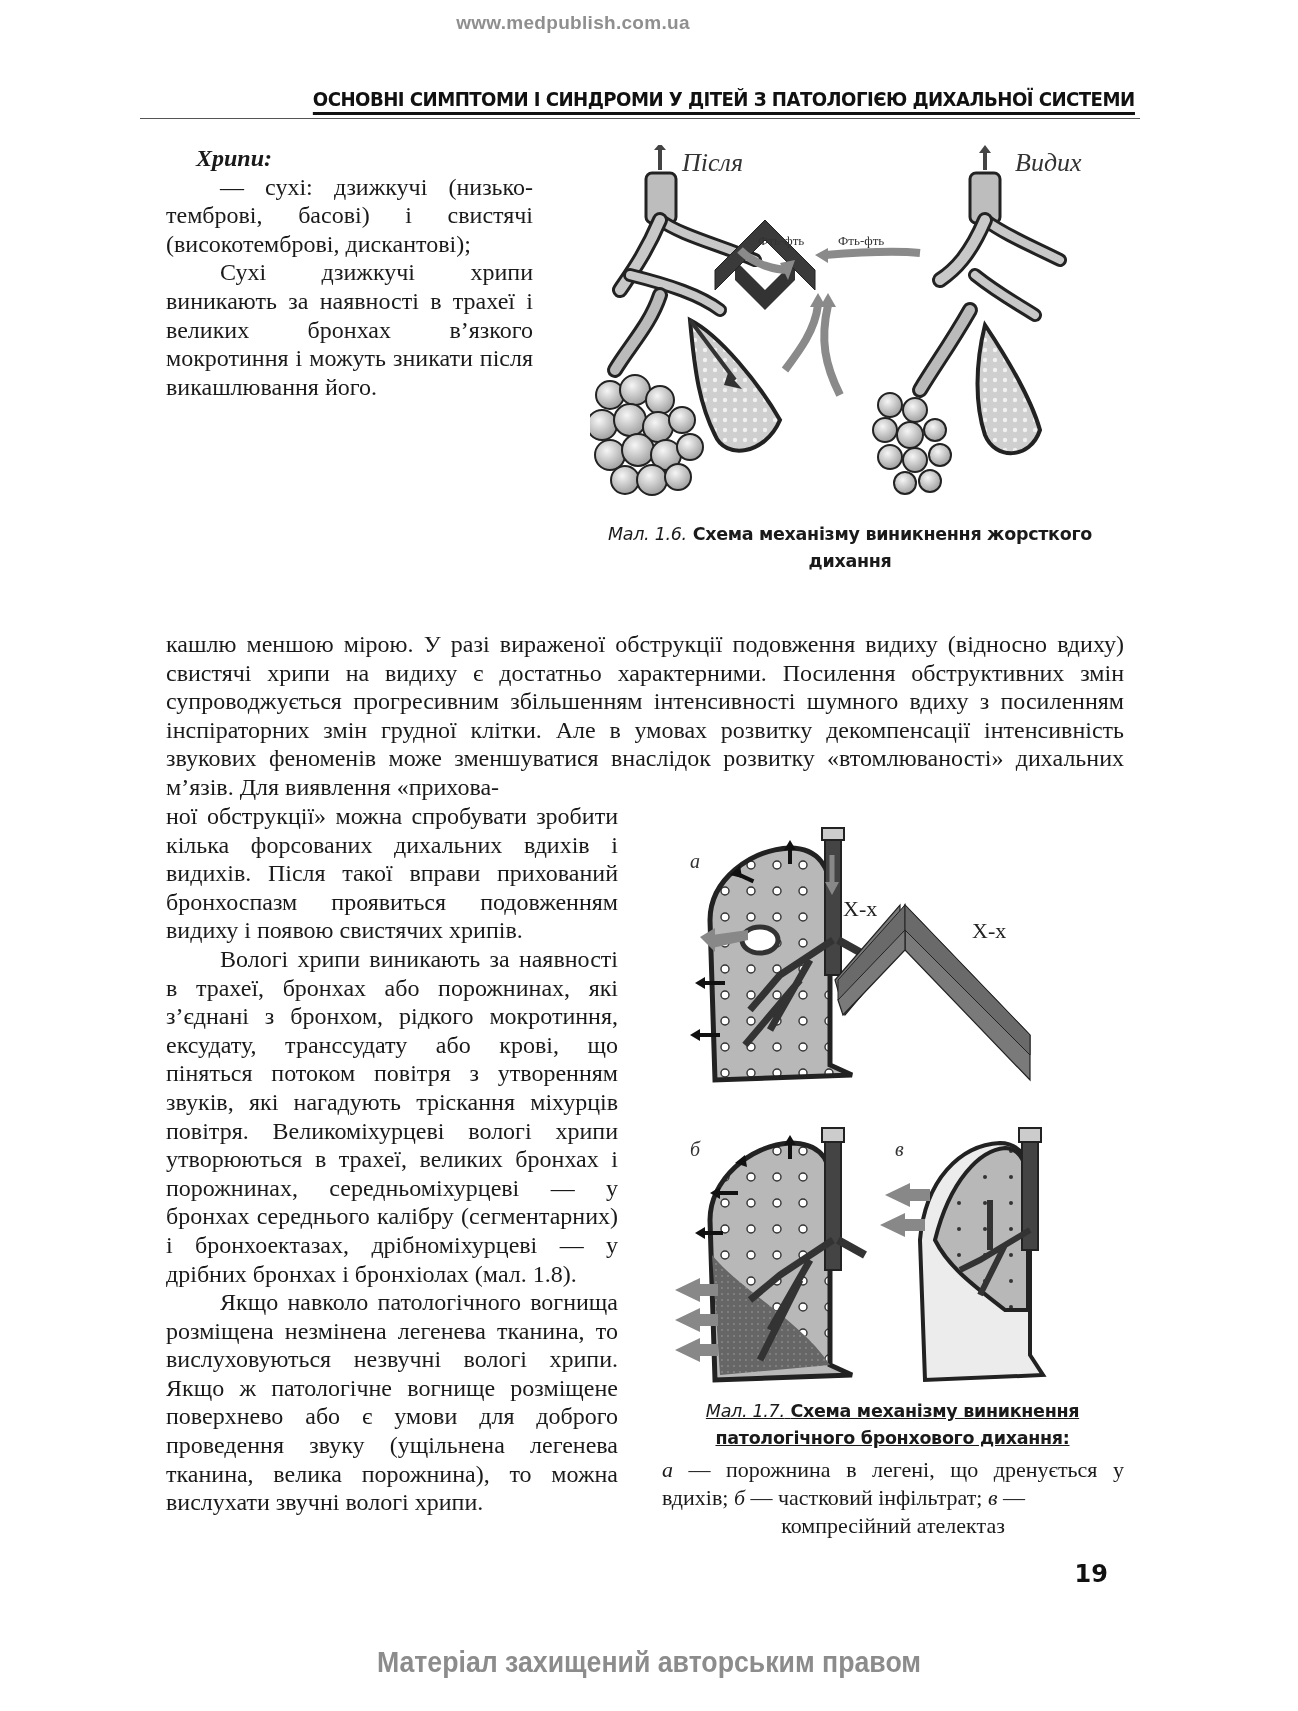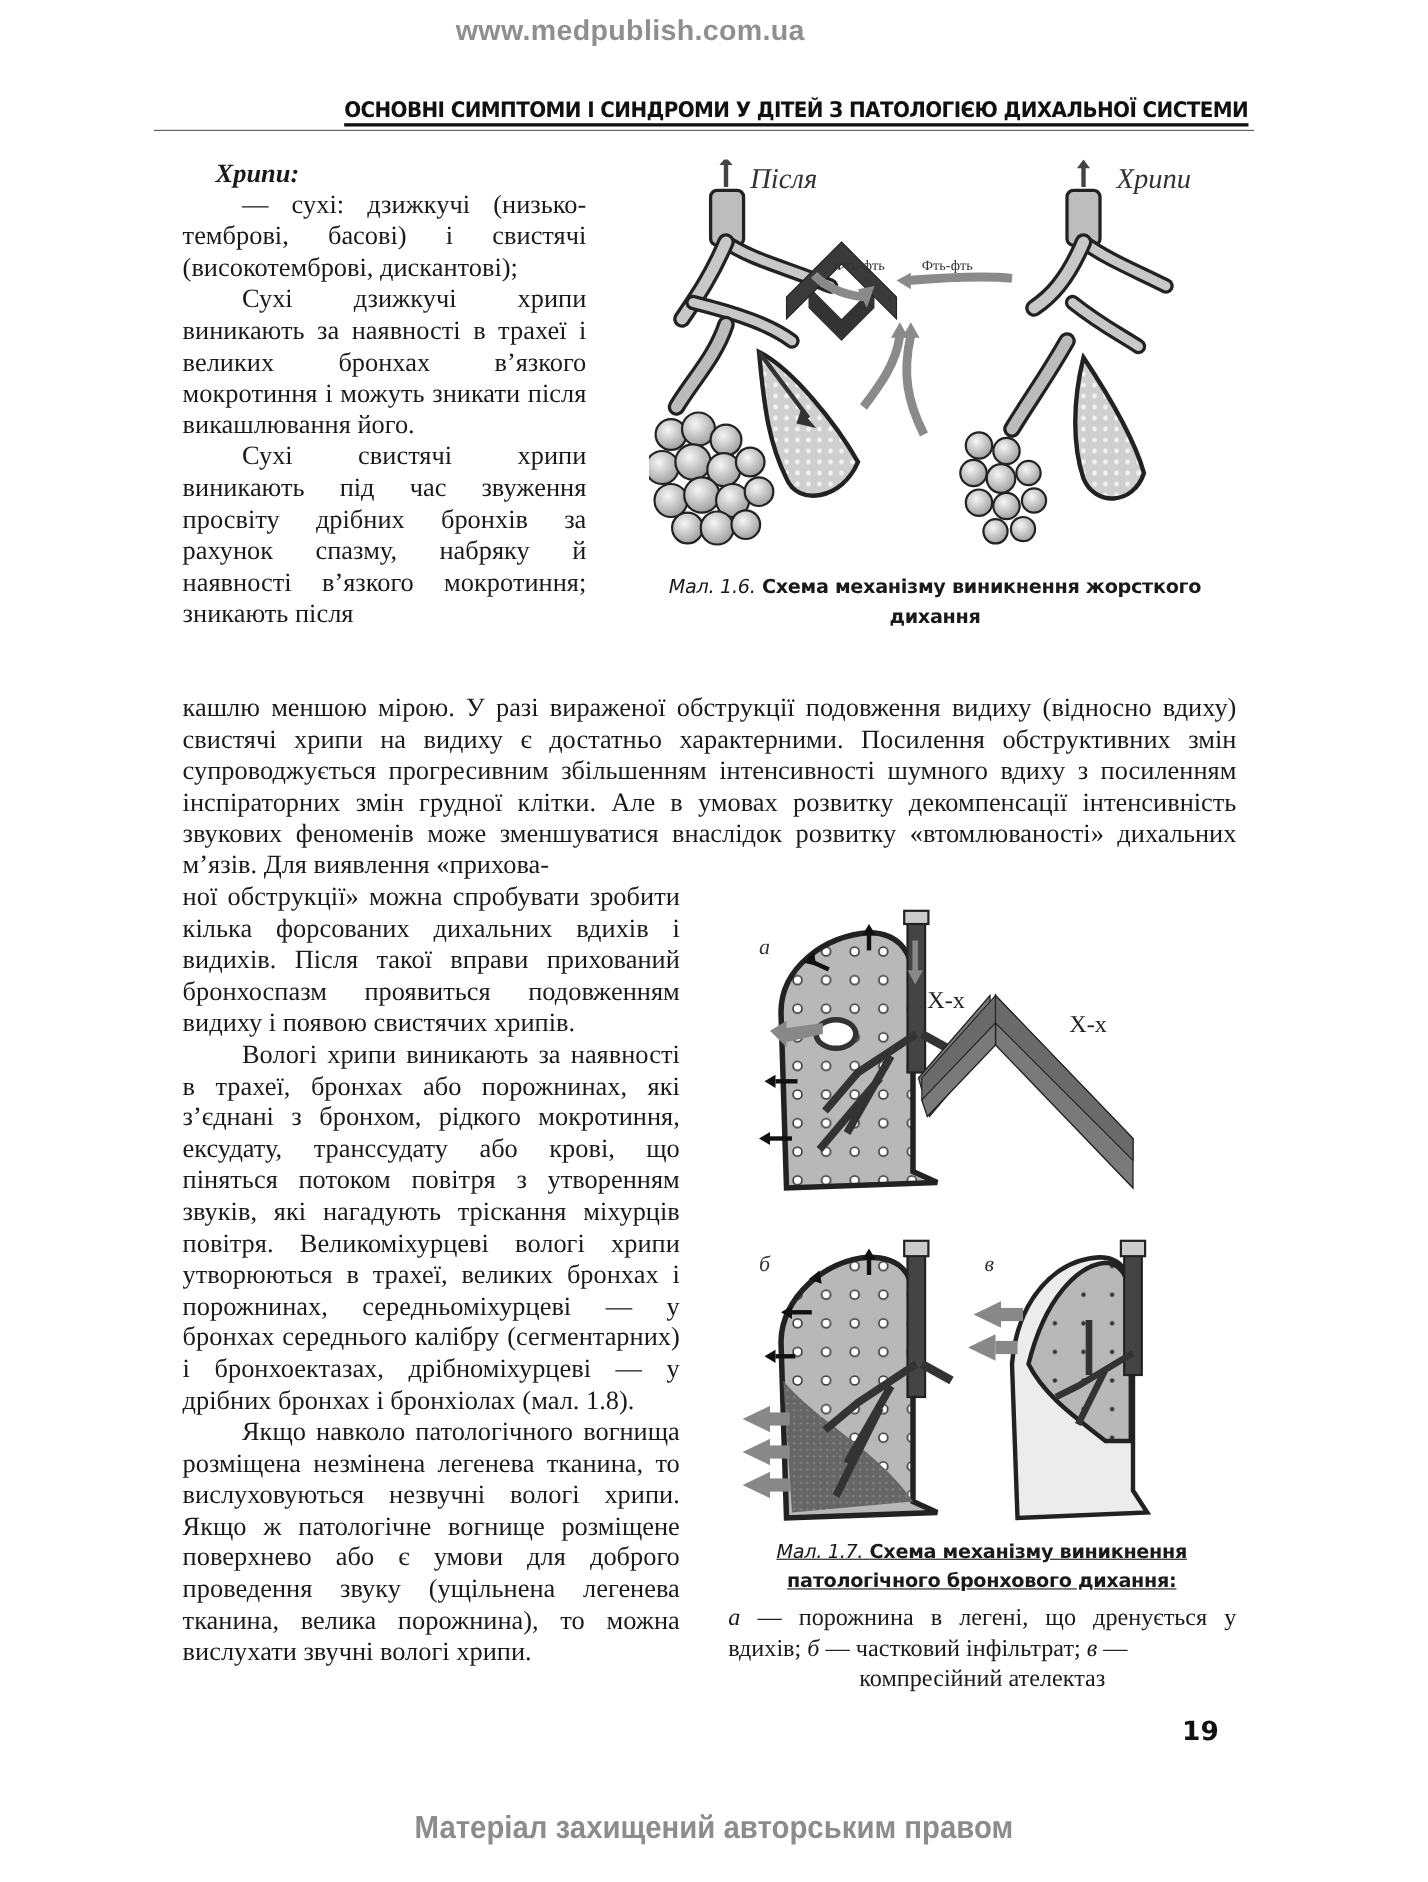--- a/index.html
+++ b/index.html
@@ -1,20 +1,20 @@
 <!DOCTYPE html>
 <html><head>
   <meta charset="utf-8">
   <style>
     html, body { margin: 0; padding: 0; background: #ffffff; }
     body { width: 1298px; height: 1711px; position: relative; overflow: hidden; color: #1a1a1a; }
 
     .watermark-top {
       position: absolute; left: 0; width: 1146px; top: 12px; text-align: center;
-      font-family: "Liberation Sans", sans-serif; font-weight: bold; font-size: 26px;
+      font-family: "Liberation Sans", sans-serif; font-weight: bold; font-size: 19px;
       color: #8f8f8f; letter-spacing: 0.3px;
     }
     .watermark-bottom {
       position: absolute; left: 0; width: 1298px; top: 1646px; text-align: center;
       font-family: "Liberation Sans", sans-serif; font-weight: bold; font-size: 29px;
       color: #8c8c8c; transform: scaleX(0.92);
     }
 
     .running-head-rule { position: absolute; left: 140px; top: 118px; width: 1000px; height: 1px; background: #555; }
     .running-head {
@@ -80,21 +80,20 @@
 
 <div class="watermark-top">www.medpublish.com.ua</div>
 
 <div class="running-head-rule"></div>
 <div class="running-head">ОСНОВНІ СИМПТОМИ І СИНДРОМИ У ДІТЕЙ З ПАТОЛОГІЄЮ ДИХАЛЬНОЇ СИСТЕМИ</div>
 
 <div class="body-text col-narrow">
   <p class="heading-it">Хрипи:</p>
   <p class="indent">— сухі: дзижкучі (низько-темброві, басові) і свистячі (високотемброві, дискантові);</p>
   <p class="indent">Сухі дзижкучі хрипи виникають за наявності в трахеї і великих бронхах в’язкого мокротиння і можуть зникати після викашлювання його.</p>
-  <p class="indent">Сухі свистячі хрипи виникають під час звуження просвіту дрібних бронхів за рахунок спазму, набряку й наявності в’язкого мокротиння; зникають після</p>
 </div>
 
 <div class="body-text col-full">
   <p>кашлю меншою мірою. У разі вираженої обструкції подовження видиху (відносно вдиху) свистячі хрипи на видиху є достатньо характерними. Посилення обструктивних змін супроводжується прогресивним збільшенням інтенсивності шумного вдиху з посиленням інспіраторних змін грудної клітки. Але в умовах розвитку декомпенсації інтенсивність звукових феноменів може зменшуватися внаслідок розвитку «втомлюваності» дихальних м’язів. Для виявлення «прихова-</p>
 </div>
 
 <div class="body-text col-mid">
   <p>ної обструкції» можна спробувати зробити кілька форсованих дихальних вдихів і видихів. Після такої вправи прихований бронхоспазм проявиться подовженням видиху і появою свистячих хрипів.</p>
   <p class="indent">Вологі хрипи виникають за наявності в трахеї, бронхах або порожнинах, які з’єднані з бронхом, рідкого мокротиння, ексудату, транссудату або крові, що піняться потоком повітря з утворенням звуків, які нагадують тріскання міхурців повітря. Великоміхурцеві вологі хрипи утворюються в трахеї, великих бронхах і порожнинах, середньоміхурцеві — у бронхах середнього калібру (сегментарних) і бронхоектазах, дрібноміхурцеві — у дрібних бронхах і бронхіолах (мал. 1.8).</p>
   <p class="indent">Якщо навколо патологічного вогнища розміщена незмінена легенева тканина, то вислуховуються незвучні вологі хрипи. Якщо ж патологічне вогнище розміщене поверхнево або є умови для доброго проведення звуку (ущільнена легенева тканина, велика порожнина), то можна вислухати звучні вологі хрипи.</p>
@@ -183,21 +182,21 @@
       <path d="M250 250 C 235 220, 230 195, 238 160"></path>
     </g>
     <g fill="#8a8a8a">
       <polygon points="205,115 198,135 190,118"></polygon>
       <polygon points="225,110 238,103 238,118"></polygon>
       <polygon points="228,148 220,162 236,162"></polygon>
       <polygon points="238,148 230,162 246,162"></polygon>
     </g>
   </svg>
   <span class="fig-label" style="left:92px; top:3px;">Після</span>
-  <span class="fig-label" style="left:425px; top:3px;">Хрипи</span>
+  <span class="fig-label" style="left:425px; top:3px;">Видих</span>
   <span class="fig-small" style="left:168px; top:88px;">Фть-фть</span>
   <span class="fig-small" style="left:248px; top:88px;">Фть-фть</span>
 </div>
 
 <div class="caption cap16">
   <span class="cap-num">Мал. 1.6.</span>
   <span>Схема механізму виникнення жорсткого дихання</span>
 </div>
 
 <div class="figure fig17">

